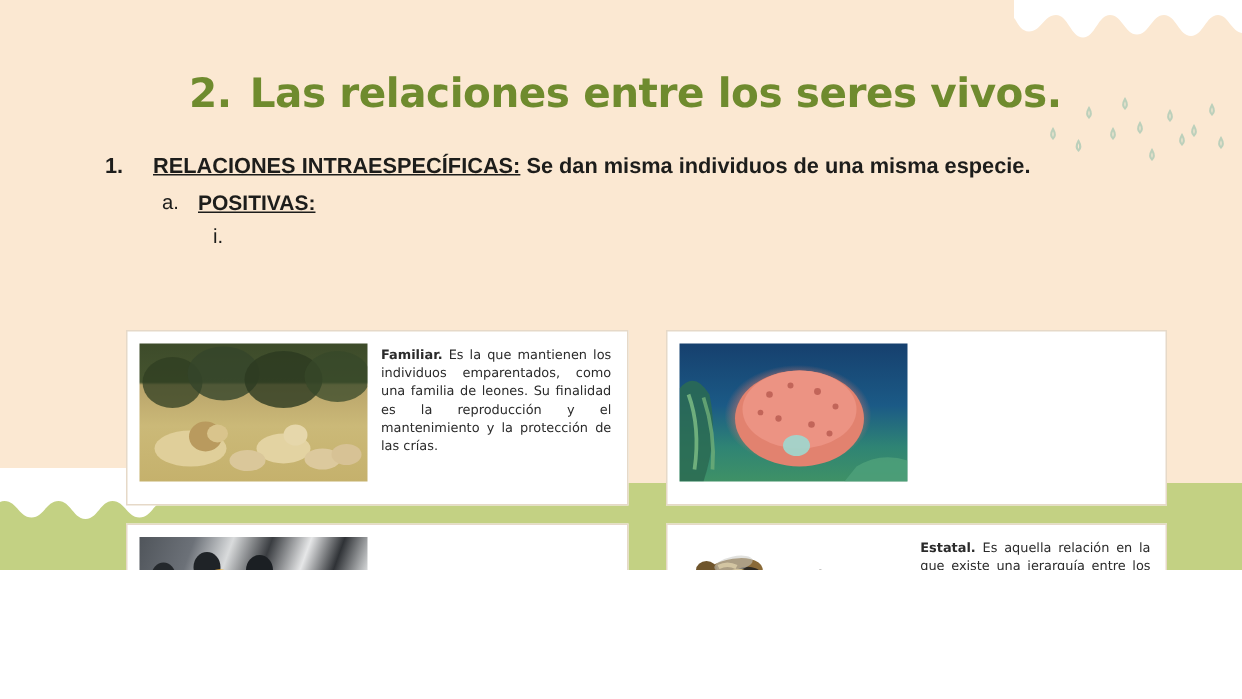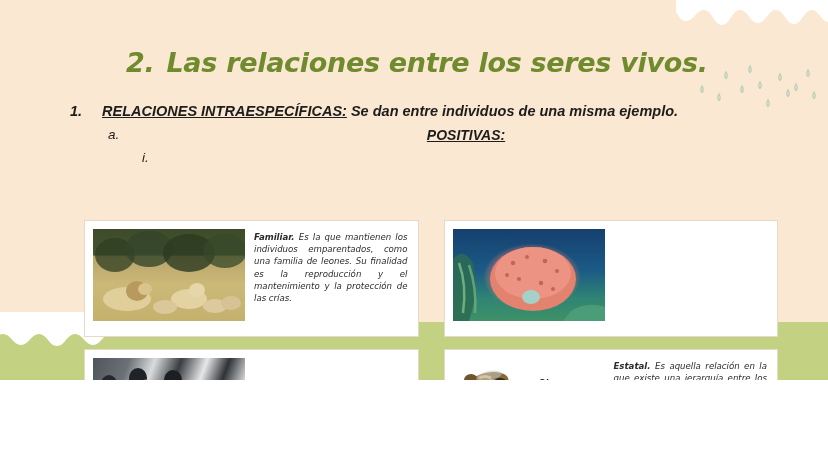--- a/index.html
+++ b/index.html
@@ -6,21 +6,20 @@
   html, body {
     width: 828px; height: 466px;
     overflow: hidden;
     font-family: "Liberation Sans", sans-serif;
   }
   #slide {
     position: relative;
     width: 828px; height: 380px;
     background: #fbe8d2;
     overflow: hidden;
-    font-style: italic;
   }
 
   
   .green-band {
     position: absolute;
     left: 0; bottom: 0;
     width: 828px; height: 58px;
     background: #c3d183;
   }
   .cloud-tr {
@@ -48,21 +47,21 @@
   }
   .title .num { margin-right: 12px; }
 
   
   .outline { position: absolute; left: 70px; top: 102px; width: 730px; color: #1d1d1b; }
   .lvl1 { display: flex; font-size: 14.5px; font-weight: bold; line-height: 1.36; }
   .lvl1 .marker { width: 32px; flex: none; }
   .lvl1 .body { flex: 1; }
   .lvl2 { display: flex; font-size: 13.5px; line-height: 1.4; margin-top: 4px; padding-left: 38px; }
   .lvl2 .marker { width: 24px; flex: none; font-weight: normal; }
-  .lvl2 .body { flex: 1; font-weight: bold; font-size: 14px; text-align: center; }
+  .lvl2 .body { flex: 1; font-weight: bold; font-size: 14px; }
   .lvl3 { display: flex; font-size: 13.5px; line-height: 1.4; margin-top: 4px; padding-left: 72px; }
   .lvl3 .marker { width: 22px; flex: none; font-weight: normal; }
   .lvl3 .body { flex: 1; font-weight: bold; font-size: 14px; }
   .u { text-decoration: underline; }
 
   
   .cards {
     position: absolute;
     left: 84px; top: 220px;
     width: 694px; height: 246px;
@@ -171,21 +170,21 @@
   </div>
 
   <div class="title">
     <span class="num">2.</span><span>Las relaciones entre los seres vivos.</span>
   </div>
 
   <div class="outline">
 
     <div class="lvl1">
       <span class="marker">1.</span>
-      <span class="body"><span class="u">RELACIONES INTRAESPECÍFICAS:</span><span> Se dan entre individuos de una misma ejemplo.</span></span>
+      <span class="body"><span class="u">RELACIONES INTRAESPECÍFICAS:</span><span> Se dan misma individuos de una misma especie.</span></span>
     </div>
 
     <div class="lvl2">
       <span class="marker">a.</span>
       <span class="body"><span class="u">POSITIVAS:</span></span>
     </div>
 
     <div class="lvl3">
       <span class="marker">i.</span>
     </div>

